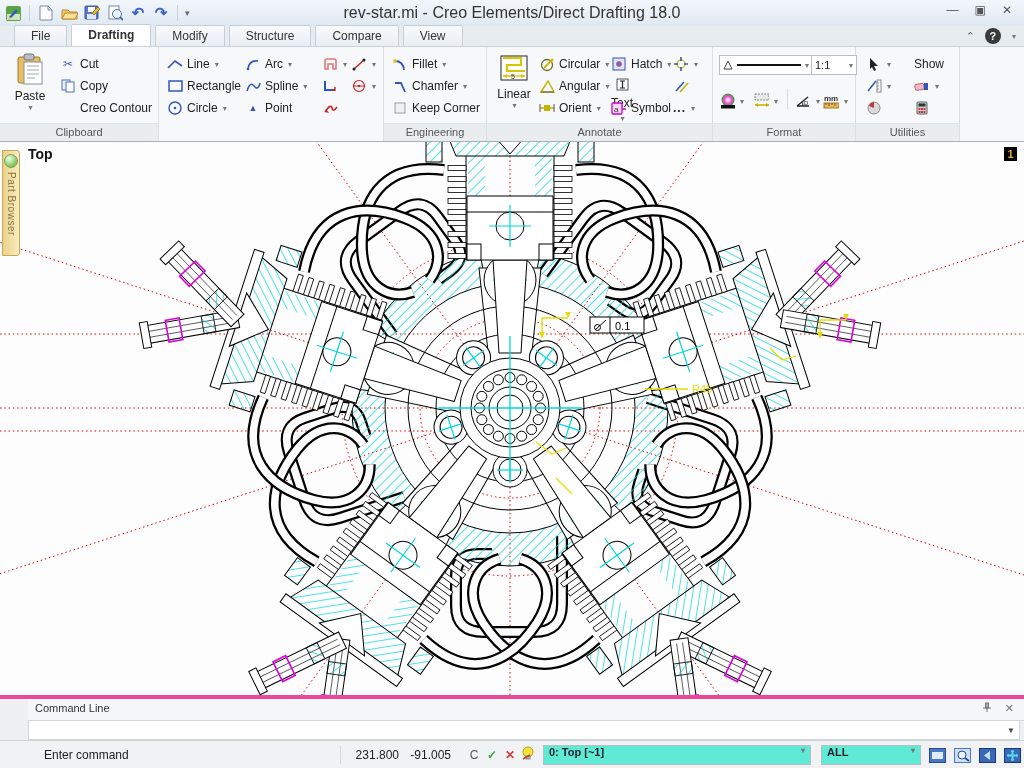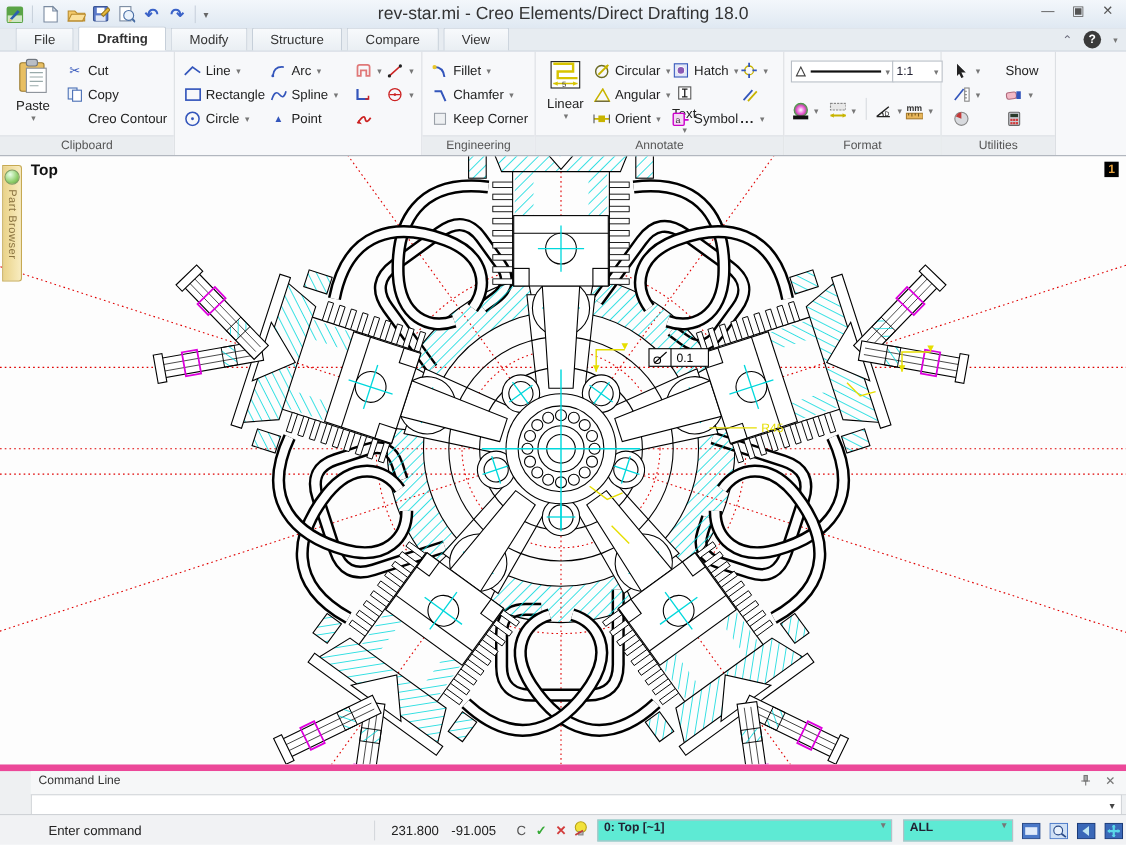--- a/index.html
+++ b/index.html
@@ -44,21 +44,21 @@
   #view-label{position:absolute;left:28px;top:4px;font-size:14px;font-weight:bold;color:#111;}
   #sheet-badge{position:absolute;right:7px;top:5px;width:13px;height:14px;background:#000;color:#e8a33d;
     font-size:11px;font-weight:bold;text-align:center;line-height:14px;}
   #part-browser{position:absolute;left:2px;top:8px;width:18px;height:106px;
     background:linear-gradient(90deg,#ead389,#f8ecc0);border:1px solid #c6a952;border-radius:0 3px 3px 0;
     display:flex;flex-direction:column;align-items:center;padding-top:3px;box-sizing:border-box;}
   #part-browser .orb{width:12px;height:12px;border-radius:50%;
     background:radial-gradient(circle at 35% 30%,#eaffea,#8ece6a 60%,#5d9e3c);border:1px solid #7f9e66;}
   #part-browser .vtext{writing-mode:vertical-rl;font-size:10px;color:#8a7340;margin-top:4px;letter-spacing:.5px;}
   
-  #cmdpanel{position:absolute;left:0;top:695px;width:1024px;height:45px;background:#eef0f2;border-top:6px solid #ec4899;box-sizing:border-box;}
+  #cmdpanel{position:absolute;left:0;top:695px;width:1024px;height:45px;background:#eef0f2;border-top:4px solid #ec4899;box-sizing:border-box;}
   #cmdhead{position:absolute;left:28px;right:0;top:0;height:21px;background:#f6f7f8;border-bottom:1px solid #d6d9dd;}
   #cmdhead .t{position:absolute;left:7px;top:3px;font-size:11px;color:#333;}
   #cmdhead .icons{position:absolute;right:10px;top:3px;display:flex;gap:14px;color:#777;font-size:11px;}
   #cmdinput{position:absolute;left:28px;right:4px;top:21px;height:20px;background:#fff;border:1px solid #d2d5d9;box-sizing:border-box;}
   #cmdinput .dd{position:absolute;right:4px;top:5px;}
   
   #statusbar{position:absolute;left:0;top:740px;width:1024px;height:28px;background:#f1f2f4;
     border-top:1px solid #cfd2d6;display:flex;align-items:center;font-size:12px;color:#222;padding-left:32px;}
   #statusbar .msg{padding-left:12px;width:290px;}
   #statusbar .sdiv{width:1px;height:18px;background:#d5d8dc;margin:0 6px;}

